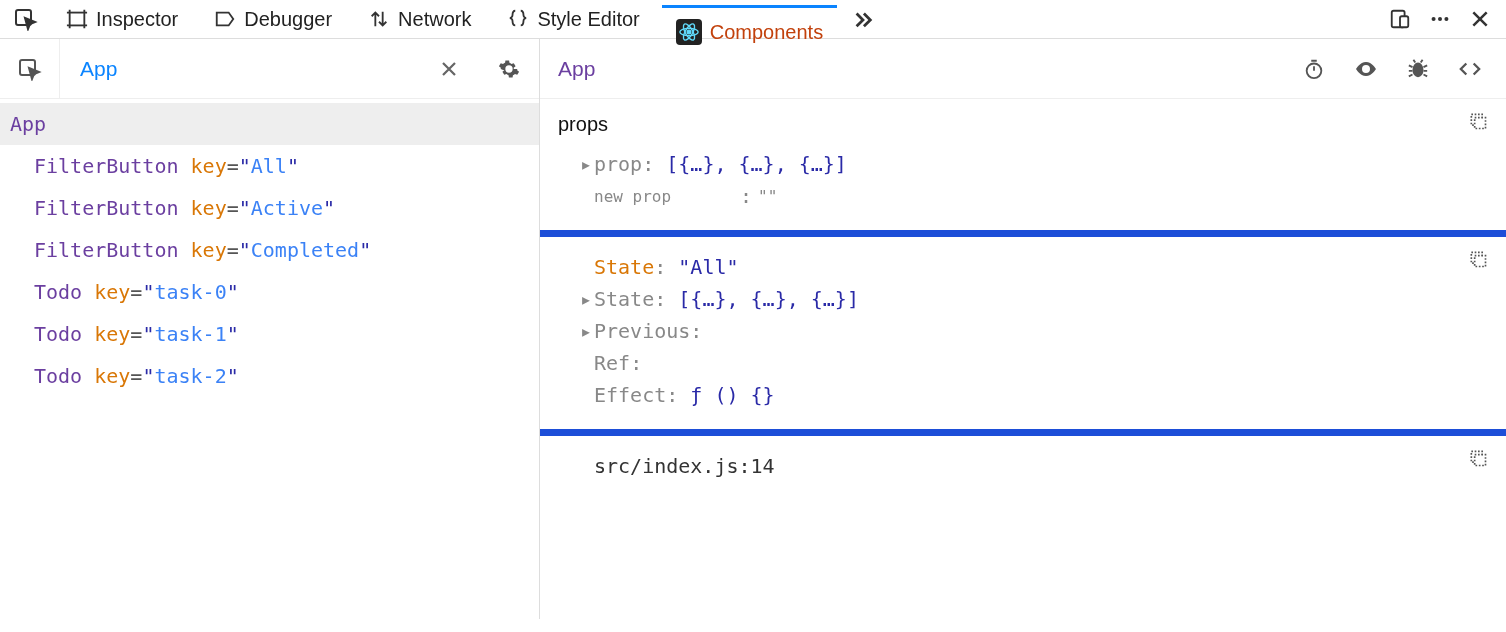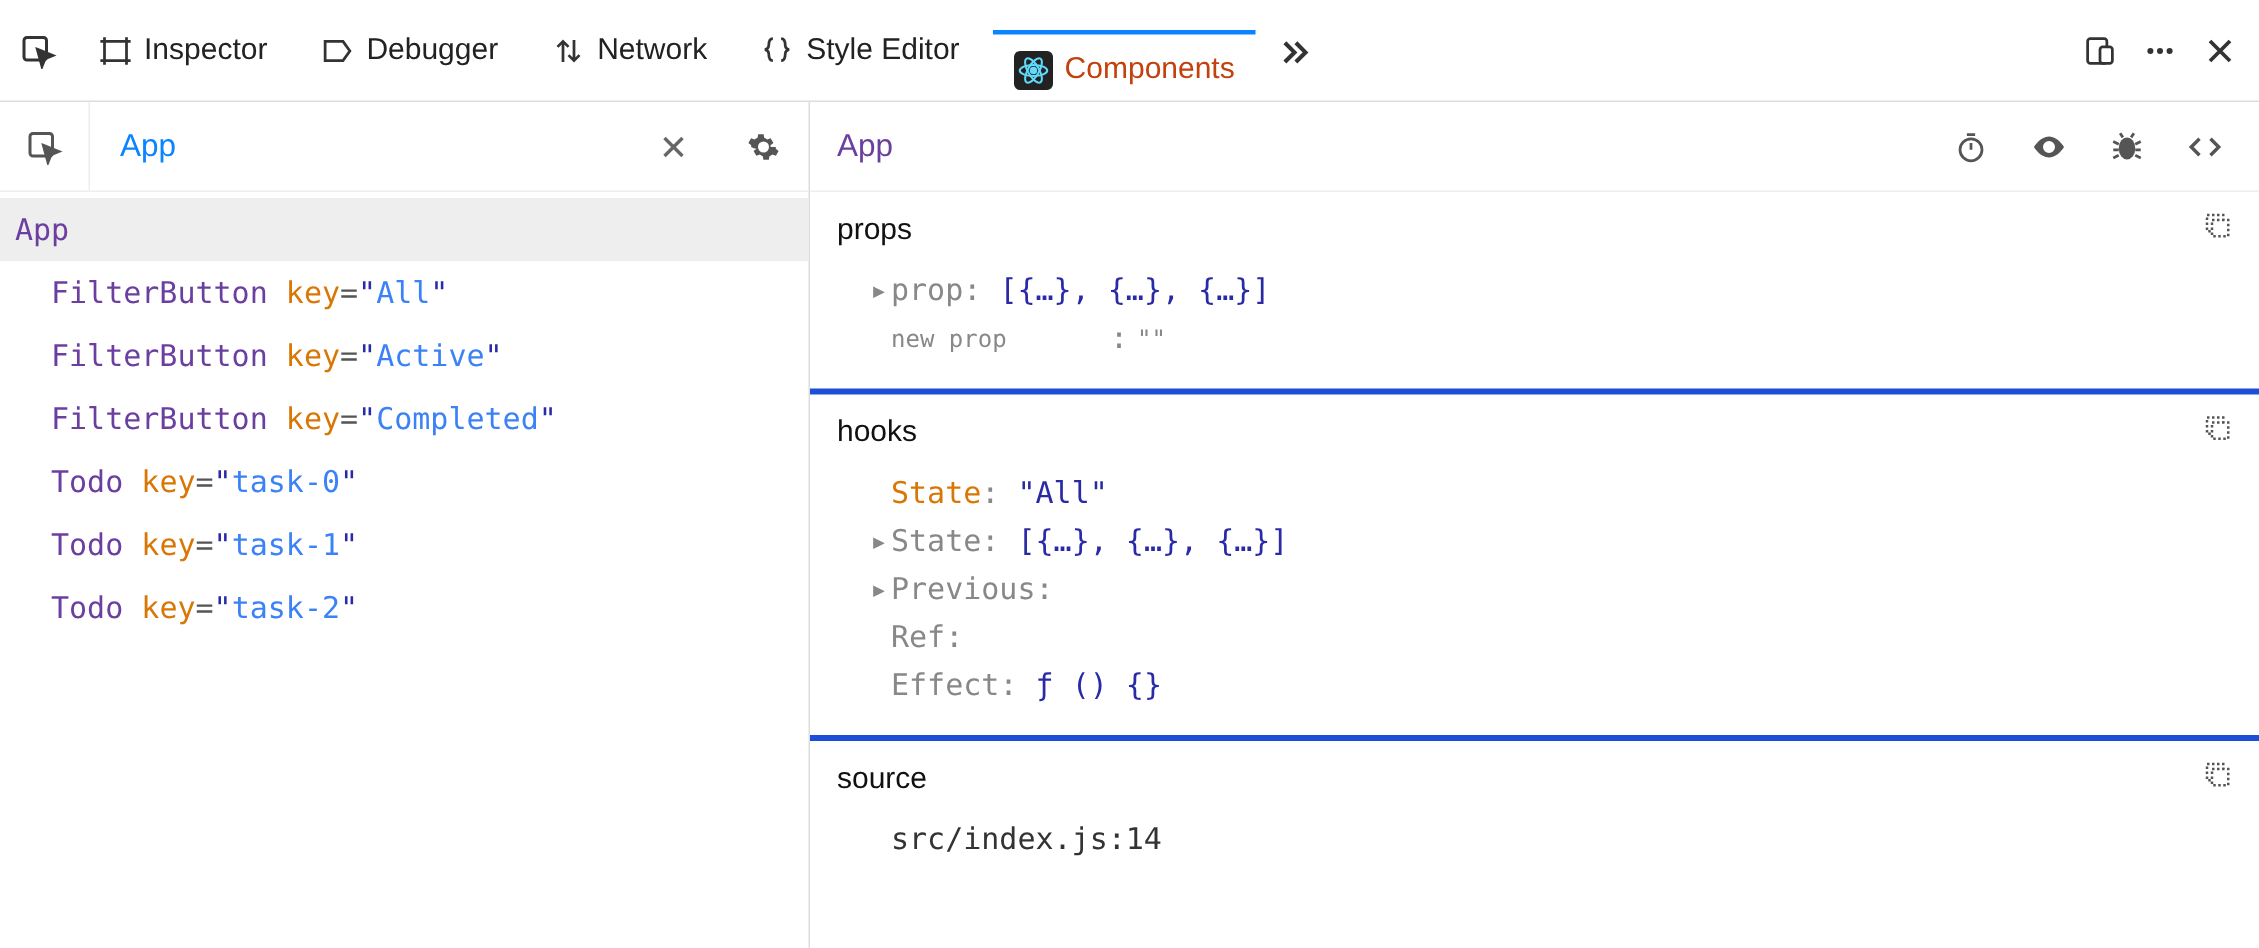--- a/index.html
+++ b/index.html
@@ -10,21 +10,21 @@
       width: 1506px;
       height: 632px;
       overflow: hidden;
     }
     .mono { font-family: Menlo, Monaco, Consolas, monospace; }
 
     
     .tabs-bar {
       display: flex;
       align-items: center;
-      height: 68px;
+      height: 39px;
       border-bottom: 1px solid #ddd;
       padding: 0 8px;
       gap: 4px;
     }
     .tabs-bar .left-cluster { display: flex; align-items: center; gap: 8px; }
     .tabs-bar .spacer { flex: 1; }
     .tab {
       display: flex;
       align-items: center;
       gap: 8px;
@@ -112,21 +112,21 @@
       align-items: center;
       height: 60px;
       border-bottom: 1px solid #eee;
       padding: 0 18px;
     }
     .right-head .title { font-size: 21px; color: #6b3fa0; font-weight: 500; flex: 1; }
     .right-head .rh-btns { display: flex; gap: 16px; align-items: center; }
 
     
     .section {
-      border-bottom: 4px solid #1d4ed8;
+      border-bottom: 7px solid #1d4ed8;
       padding: 14px 18px 18px;
       font-size: 20px;
       position: relative;
     }
     .section .sec-title { font-size: 20px; color: #111; margin-bottom: 12px; }
     .section .copy-btn {
       position: absolute;
       top: 12px;
       right: 18px;
       cursor: pointer;
@@ -327,38 +327,36 @@
           <div class="kv-row"><span class="caret ">▸</span><span class="key">prop</span><span class="colon">: </span><span class="val">[{…}, {…}, {…}]</span></div>
         </div>
       <div class="new-prop">
         <input class="np-key" value="new prop" style="">
         <span class="sep">:</span>
         <input class="np-val" value="&quot;&quot;" style="">
       </div>
     </div>
 
     <div class="section mono">
-      <div class="sec-title" style="font-family:-apple-system,sans-serif">hooks</div>
       <span class="copy-btn">
         <svg width="20" height="20" viewBox="0 0 24 24" fill="none" stroke="#555" stroke-width="2" stroke-dasharray="2 2">
           <rect x="4" y="4" width="13" height="13"></rect>
             <rect x="8" y="8" width="13" height="13" fill="#fff"></rect>
         </svg>
       </span>
       <div id="hooks-rows">
           <div class="kv-row"><span class="caret empty">▸</span><span class="key orange">State</span><span class="colon">: </span><span class="val">"All"</span></div>
           <div class="kv-row"><span class="caret ">▸</span><span class="key">State</span><span class="colon">: </span><span class="val">[{…}, {…}, {…}]</span></div>
           <div class="kv-row"><span class="caret ">▸</span><span class="key">Previous</span><span class="colon">: </span><span class="val"></span></div>
           <div class="kv-row"><span class="caret empty">▸</span><span class="key">Ref</span><span class="colon">: </span><span class="val"><h2></h2></span></div>
           <div class="kv-row"><span class="caret empty">▸</span><span class="key">Effect</span><span class="colon">: </span><span class="val">ƒ () {}</span></div>
         </div>
     </div>
 
     <div class="section mono" style="border-bottom:none">
-      <div class="sec-title" style="font-family:-apple-system,sans-serif">source</div>
       <span class="copy-btn">
         <svg width="20" height="20" viewBox="0 0 24 24" fill="none" stroke="#555" stroke-width="2" stroke-dasharray="2 2">
           <rect x="4" y="4" width="13" height="13"></rect>
             <rect x="8" y="8" width="13" height="13" fill="#fff"></rect>
         </svg>
       </span>
       <div class="kv-row">
         <span class="caret empty">▸</span>
         <span style="color:#333">src/index.js:14</span>
       </div>

